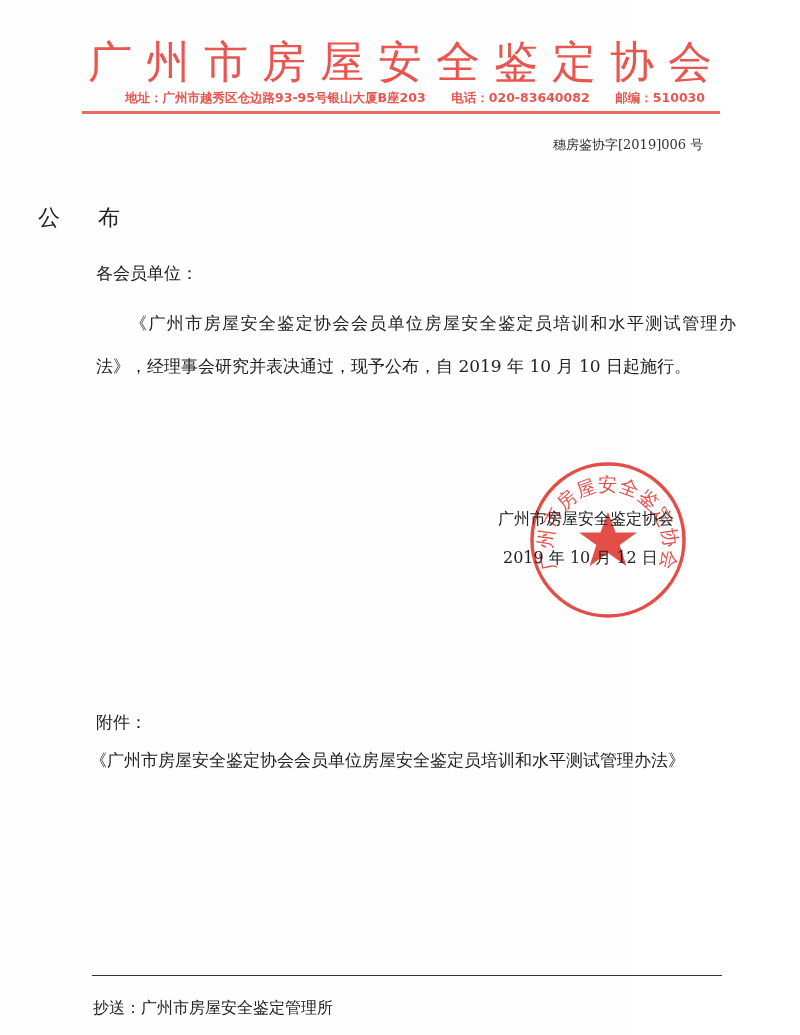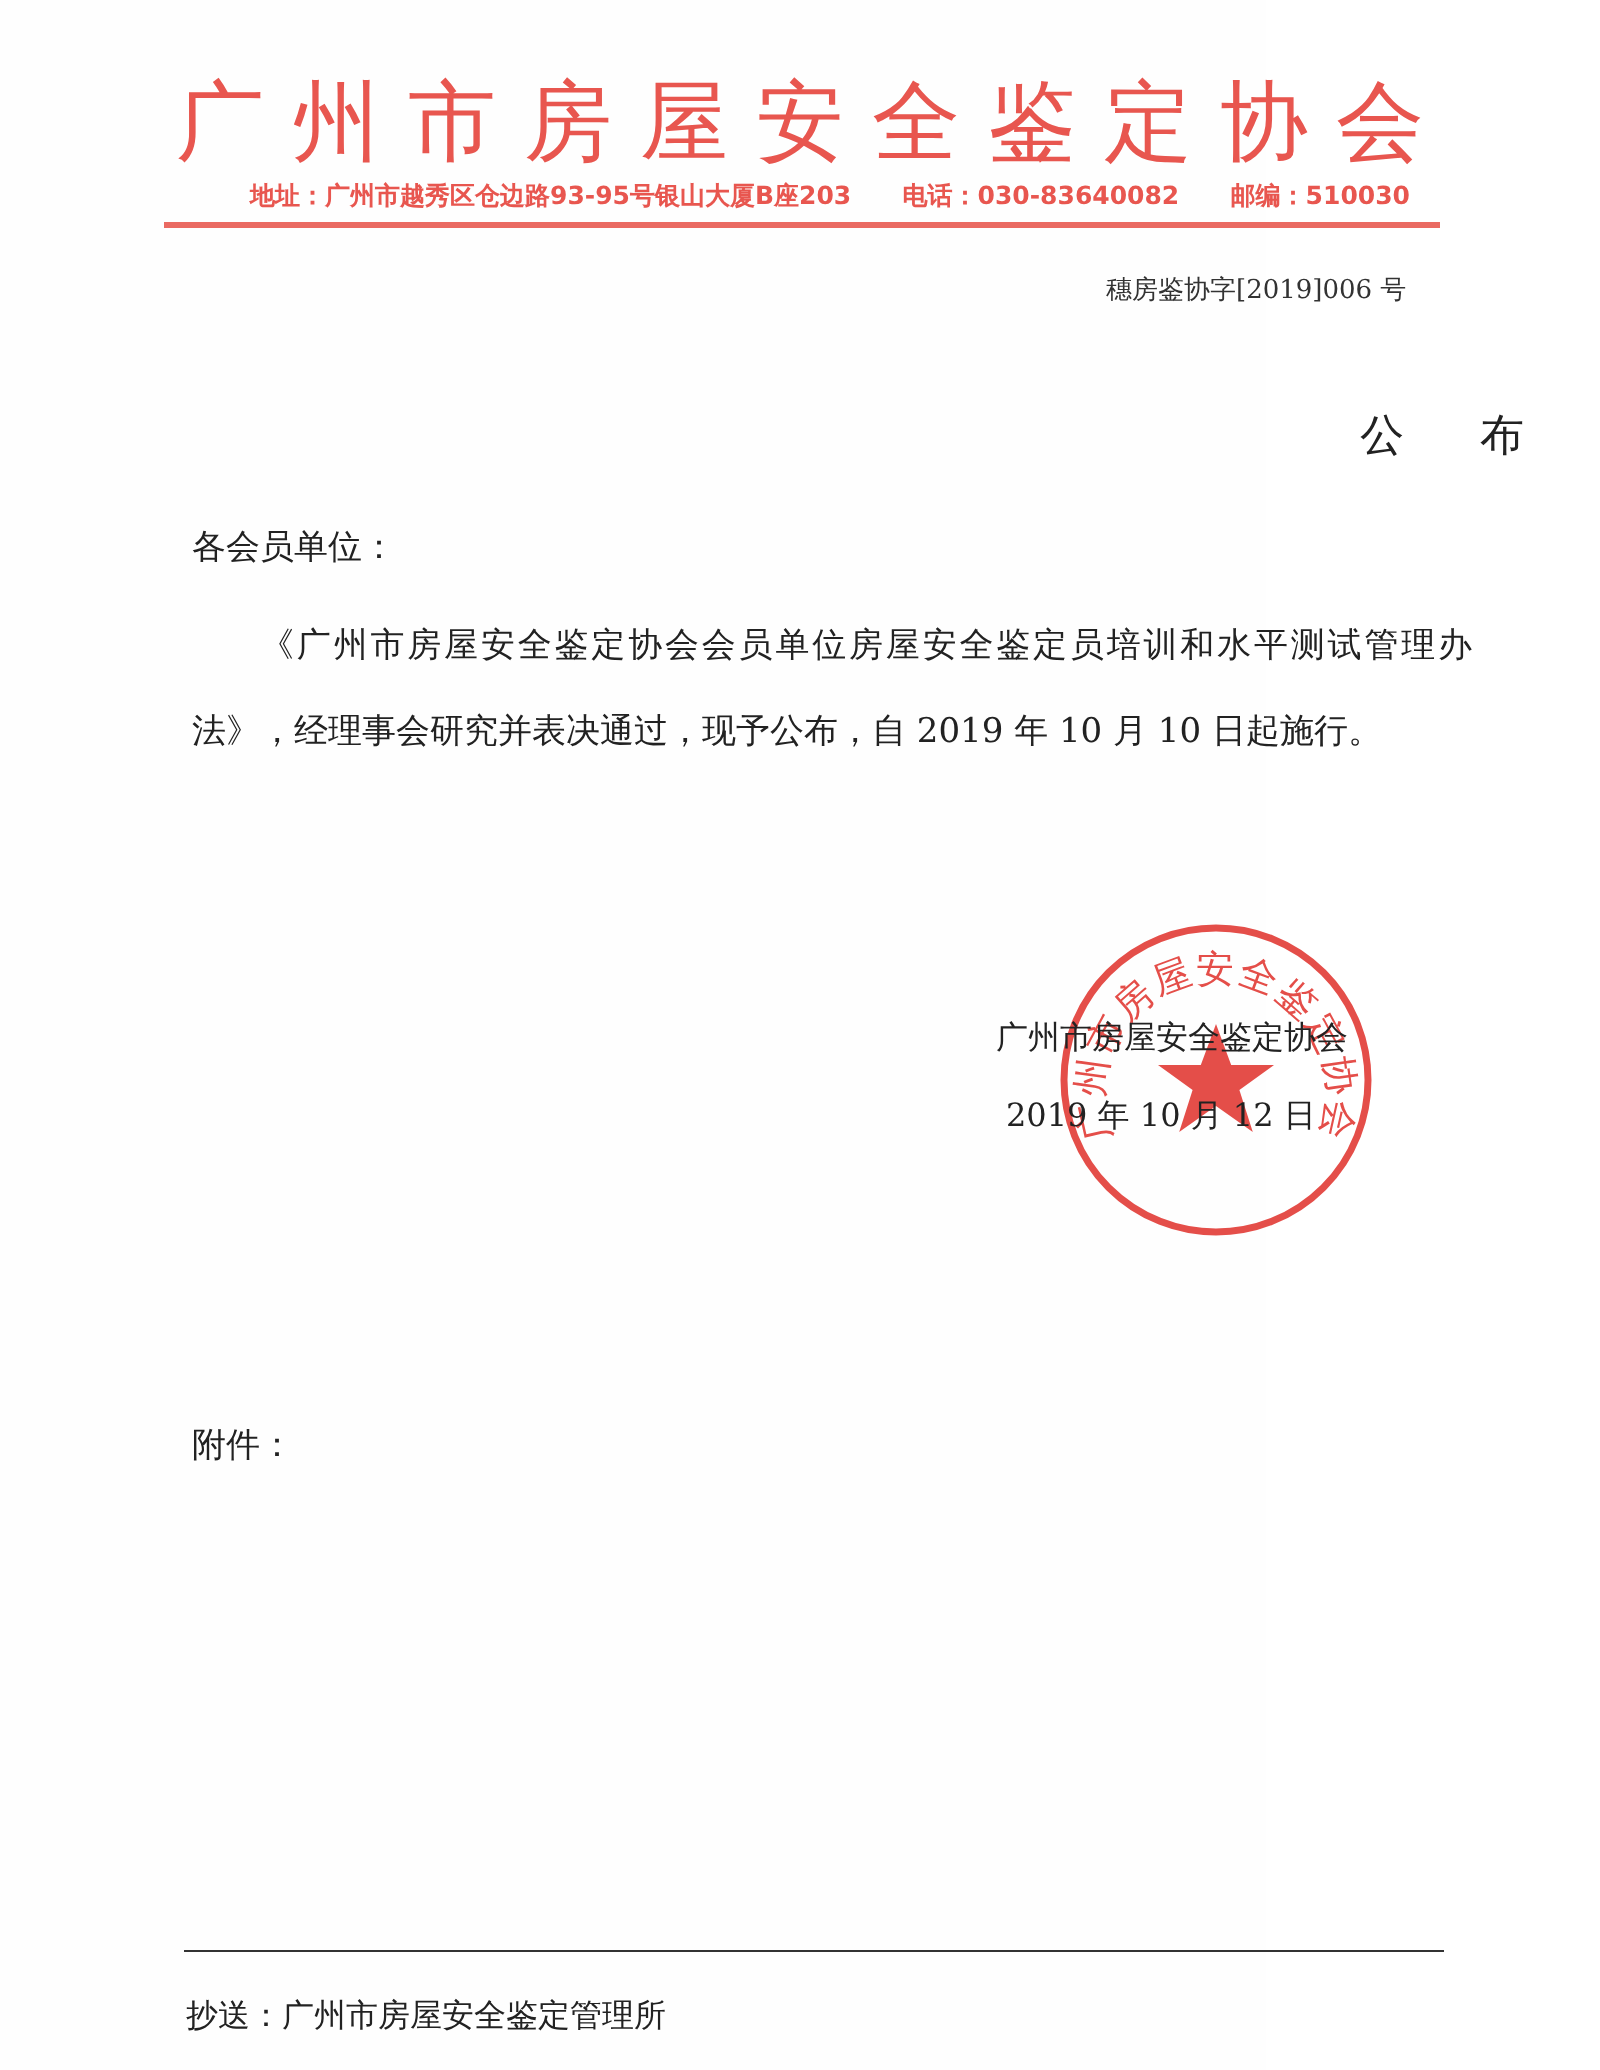--- a/index.html
+++ b/index.html
@@ -61,21 +61,21 @@
       left: 553px; top: 136px;
       font-size: 13px;
       color: #333;
       white-space: nowrap;
       text-align: right;
     }
     .doc-title {
       position: absolute;
       left: 0; top: 203px;
       width: 800px;
-      text-align: right;
+      text-align: left;
       font-size: 22px;
       letter-spacing: 38px;
       padding-left: 38px;
       box-sizing: border-box;
       color: #222;
     }
     .salutation {
       position: absolute;
       left: 96px; top: 262px;
       font-size: 17px;
@@ -146,21 +146,21 @@
   </style>
 </head>
 <body>
 
 <div class="page">
 
   <div class="lh-title">广州市房屋安全鉴定协会</div>
 
   <div class="lh-info">
     <span>地址：广州市越秀区仓边路93-95号银山大厦B座203</span>
-    <span>电话：030-83640082</span>
+    <span>电话：020-83640082</span>
     <span>邮编：510030</span>
   </div>
 
   <div class="lh-rule"></div>
 
   <div class="doc-no">穗房鉴协字[2019]006 号</div>
 
   <div class="doc-title">公布</div>
 
   <div class="salutation">各会员单位：</div>
@@ -175,17 +175,18 @@
     <text font-family="DejaVu Serif, serif" font-size="19" fill="#e23b36" letter-spacing="1">
       <textPath href="#sealArc" startOffset="50%" text-anchor="middle">广州市房屋安全鉴定协会</textPath>
     </text>
     <polygon fill="#e23b36" points="80,52 87.6,72.5 109,72.5 91.7,85 98.4,106 80,93 61.6,106 68.3,85 51,72.5 72.4,72.5"></polygon>
   </svg>
 
   <div class="signature-org">广州市房屋安全鉴定协会</div>
   <div class="signature-date">2019 年 10 月 12 日</div>
 
   <div class="attachment-label">附件：</div>
+  <div class="attachment-title">《广州市房屋安全鉴定协会会员单位房屋安全鉴定员培训和水平测试管理办法》</div>
 
   <div class="footer-rule"></div>
 
   <div class="cc-line">抄送：广州市房屋安全鉴定管理所</div>
 </div>
 
 </body></html>

